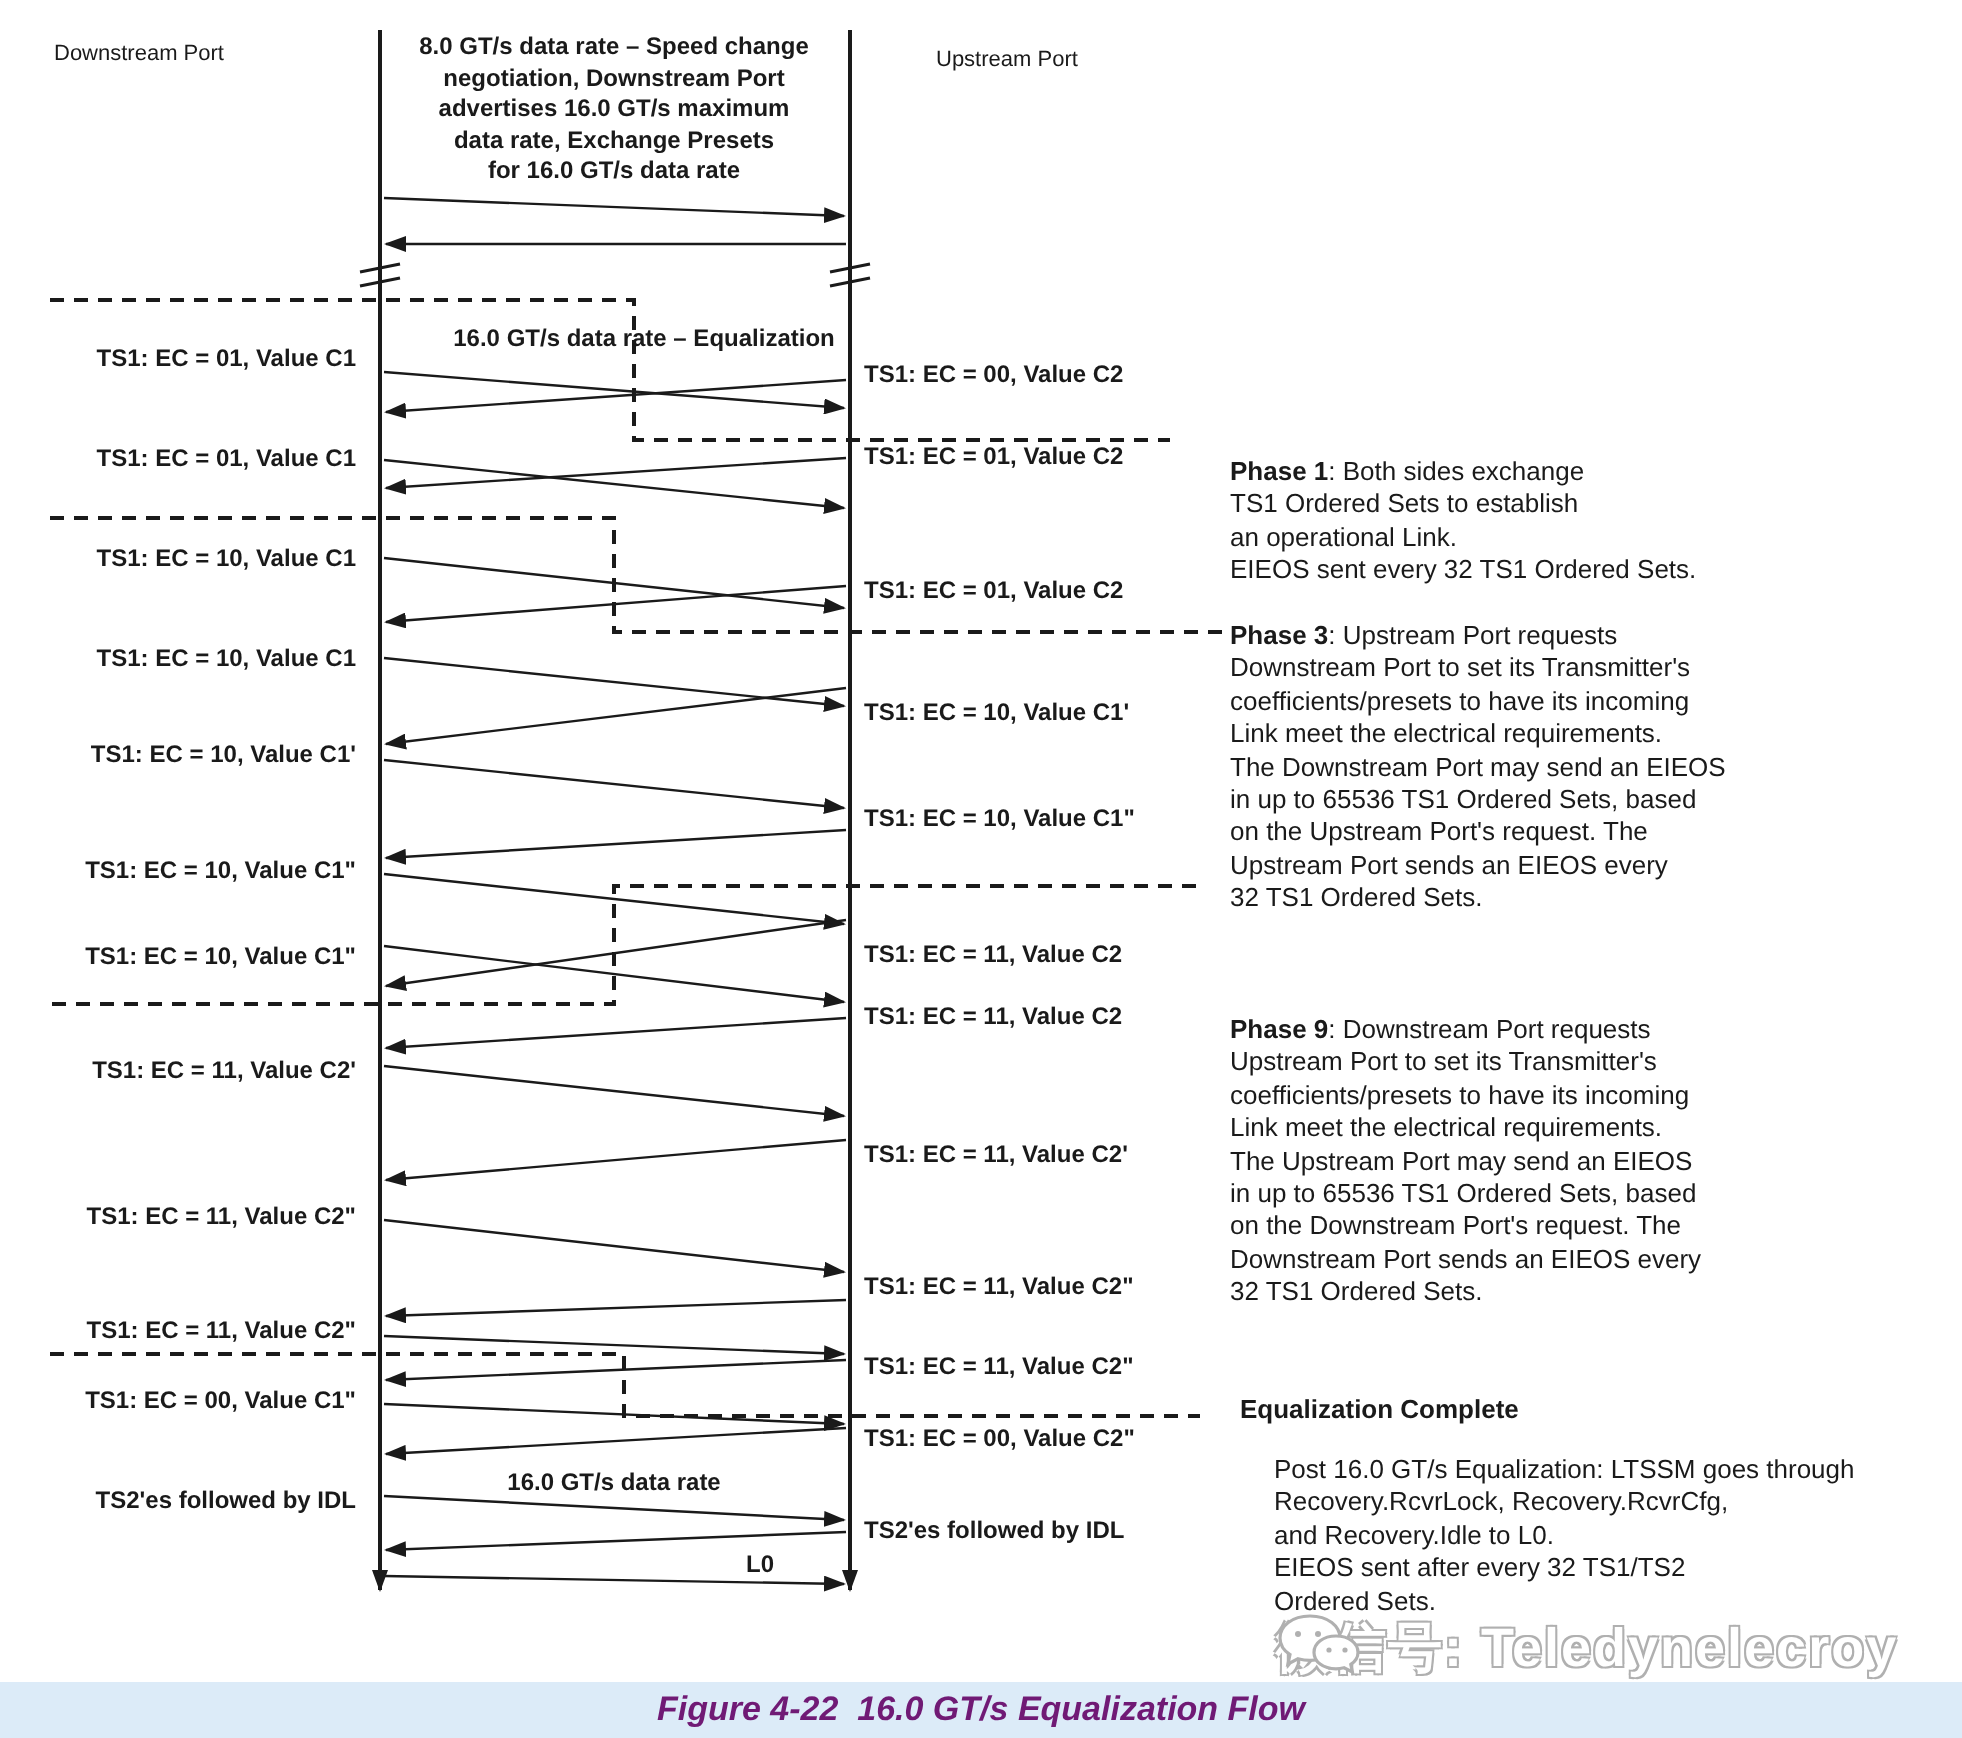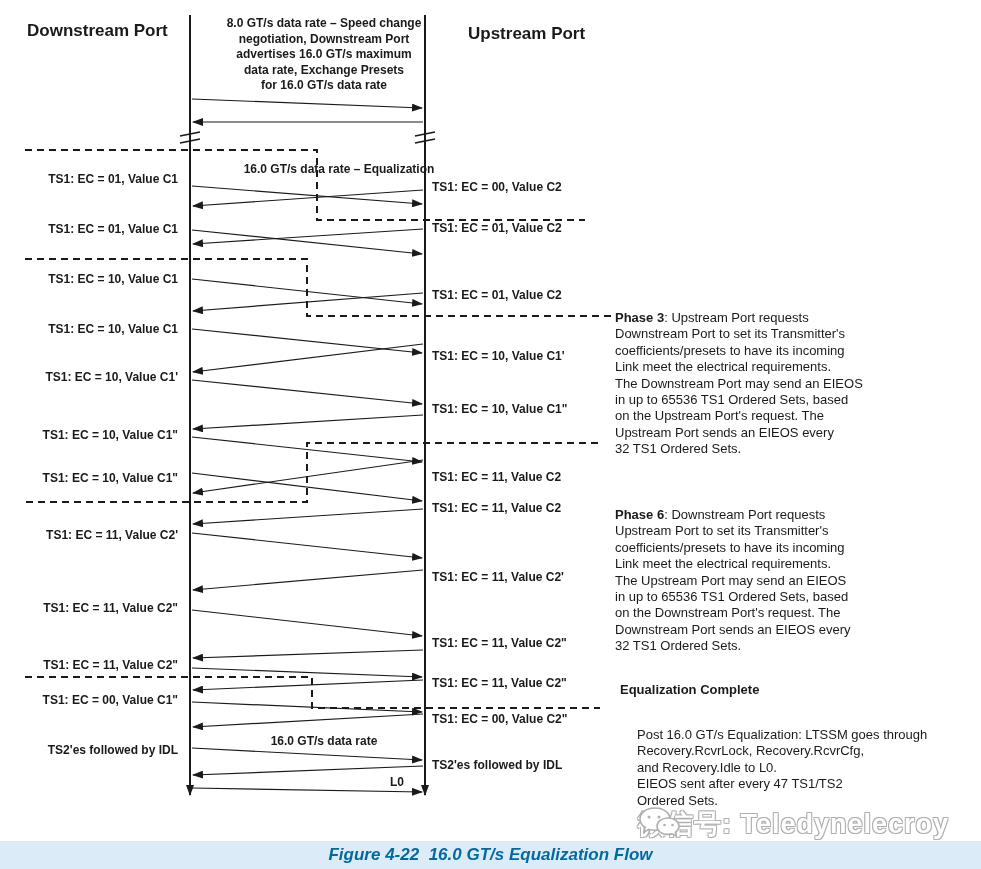--- a/index.html
+++ b/index.html
@@ -1,30 +1,30 @@
 <!DOCTYPE html>
 <html><head>
 <meta charset="utf-8">
 <style>
   html,body{margin:0;padding:0;background:#fff;}
   .stage{position:relative;width:981px;height:869px;background:#fff;
          font-family:"Liberation Sans",sans-serif;color:#1a1a1a;overflow:hidden;}
-  .hdr{position:absolute;font-size:17px;font-weight:bold;white-space:nowrap;}
+  .hdr{position:absolute;font-size:11px;font-weight:normal;white-space:nowrap;}
   .lbl{position:absolute;font-size:12px;font-weight:bold;white-space:nowrap;}
   .lbl-l{left:0;width:178px;text-align:right;}
   .lbl-r{left:432px;text-align:left;}
   .midnote{position:absolute;left:192px;width:230px;text-align:center;
-           font-size:12px;font-weight:bold;line-height:15.6px;white-space:pre-line;margin-left:17px;}
+           font-size:12px;font-weight:bold;line-height:15.6px;white-space:pre-line;}
   .phase{position:absolute;font-size:13px;line-height:16.4px;white-space:pre-line;}
   .pt{font-weight:bold;white-space:pre-line;}
   .pb{white-space:pre-line;}
   .bold{font-weight:bold;}
   .caption-band{position:absolute;left:0;top:841px;width:981px;height:28px;background:#dcebf8;}
   .caption{position:absolute;left:0;top:845px;width:981px;text-align:center;
-           font-size:17px;font-style:italic;font-weight:bold;color:#0369a1;white-space:pre;}
+           font-size:17px;font-style:italic;font-weight:bold;color:#701a75;white-space:pre;}
   .watermark{position:absolute;left:638px;top:806px;display:flex;align-items:center;gap:6px;}
   .wm-text{font-size:27px;font-weight:bold;color:#ffffff;letter-spacing:1px;white-space:pre;
            text-shadow:-1px -1px 0 #b0b0b0,1px -1px 0 #b0b0b0,-1px 1px 0 #b0b0b0,1px 1px 0 #b0b0b0;}
   svg{position:absolute;left:0;top:0;}
 </style>
 </head>
 <body>
 
 <div class="stage">
 
@@ -121,47 +121,51 @@
   <div class="lbl lbl-r" style="top:402px;">TS1: EC = 10, Value C1"</div>
   <div class="lbl lbl-r" style="top:470px;">TS1: EC = 11, Value C2</div>
   <div class="lbl lbl-r" style="top:501px;">TS1: EC = 11, Value C2</div>
   <div class="lbl lbl-r" style="top:570px;">TS1: EC = 11, Value C2'</div>
   <div class="lbl lbl-r" style="top:636px;">TS1: EC = 11, Value C2"</div>
   <div class="lbl lbl-r" style="top:676px;">TS1: EC = 11, Value C2"</div>
   <div class="lbl lbl-r" style="top:712px;">TS1: EC = 00, Value C2"</div>
   <div class="lbl lbl-r" style="top:758px;">TS2'es followed by IDL</div>
 
 
+  <div class="phase" style="left:615px;top:228px;"><span class="pt">Phase 1</span><span class="pb">: Both sides exchange
+TS1 Ordered Sets to establish
+an operational Link.
+EIEOS sent every 32 TS1 Ordered Sets.</span></div>
 
   <div class="phase" style="left:615px;top:310px;"><span class="pt">Phase 3</span><span class="pb">: Upstream Port requests
 Downstream Port to set its Transmitter's
 coefficients/presets to have its incoming
 Link meet the electrical requirements.
 The Downstream Port may send an EIEOS
 in up to 65536 TS1 Ordered Sets, based
 on the Upstream Port's request. The
 Upstream Port sends an EIEOS every
 32 TS1 Ordered Sets.</span></div>
 
-  <div class="phase" style="left:615px;top:507px;"><span class="pt">Phase 6</span><span class="pb">: Downstream Port requests
+  <div class="phase" style="left:615px;top:507px;"><span class="pt">Phase 9</span><span class="pb">: Downstream Port requests
 Upstream Port to set its Transmitter's
 coefficients/presets to have its incoming
 Link meet the electrical requirements.
 The Upstream Port may send an EIEOS
 in up to 65536 TS1 Ordered Sets, based
 on the Downstream Port's request. The
 Downstream Port sends an EIEOS every
 32 TS1 Ordered Sets.</span></div>
 
-  <div class="phase bold" style="left:608px;top:682px;padding-left:12px;">Equalization Complete</div>
+  <div class="phase bold" style="left:608px;top:697px;padding-left:12px;">Equalization Complete</div>
 
   <div class="phase" style="left:637px;top:727px;">Post 16.0 GT/s Equalization: LTSSM goes through
 Recovery.RcvrLock, Recovery.RcvrCfg,
 and Recovery.Idle to L0.
-EIEOS sent after every 47 TS1/TS2
+EIEOS sent after every 32 TS1/TS2
 Ordered Sets.</div>
 
   <div class="watermark">
     <svg width="42" height="34" viewBox="0 0 42 34">
       <g fill="#ffffff" stroke="#b0b0b0" stroke-width="1.6">
         <path d="M17,2 C8,2 2,7 2,13 c0,3.4 2,6.4 5,8.3 L6,26 l5-2.6 c1.9,0.5 3.9,0.8 6,0.8 8,0 15-4.8 15-11.1 C32,7 26,2 17,2 z"></path>
         <path d="M30,12 c-6.5,0 -11,3.7 -11,8.2 c0,4.6 4.5,8.2 11,8.2 c1.4,0 2.8,-0.2 4,-0.5 l4.2,2.1 l-0.8,-3.8 c2.2,-1.5 3.6,-3.6 3.6,-6 C41,15.7 36.5,12 30,12 z"></path>
       </g>
       <g fill="#b0b0b0">
         <circle cx="11" cy="11" r="1.5"></circle>

